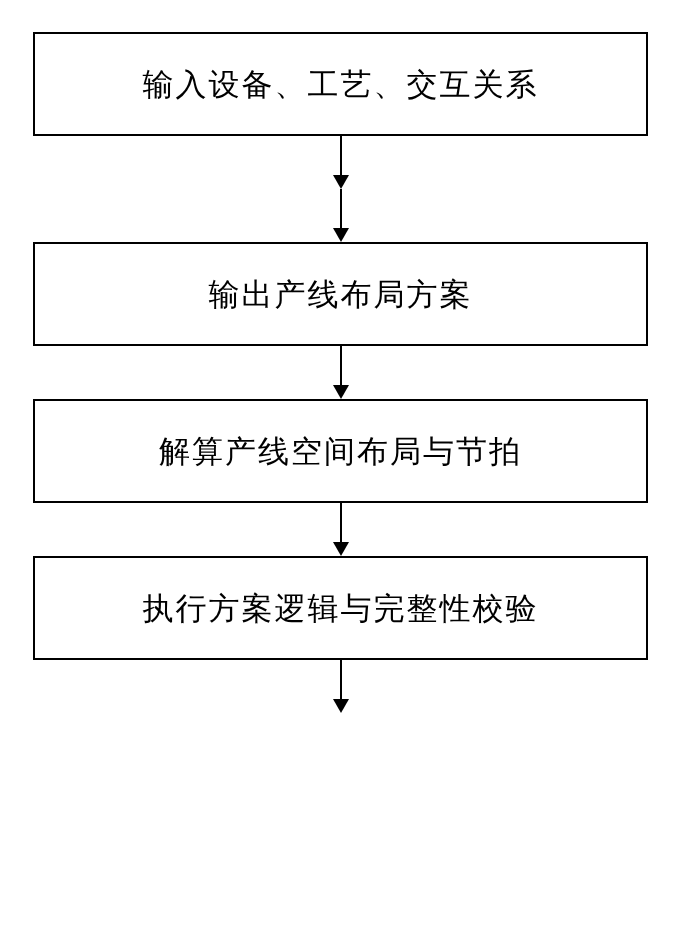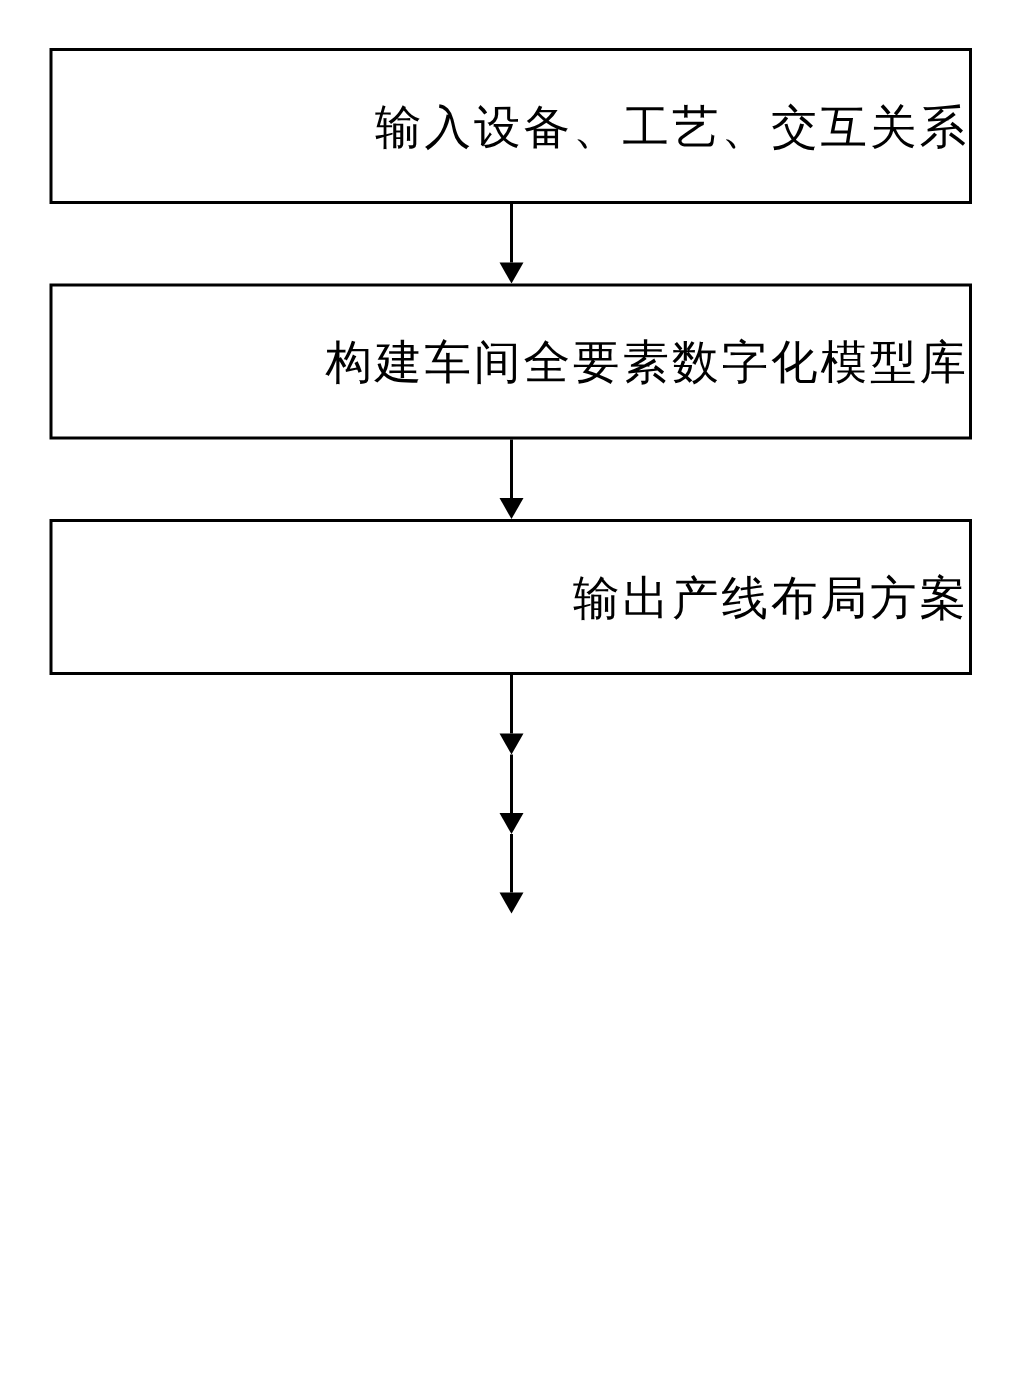--- a/index.html
+++ b/index.html
@@ -25,21 +25,21 @@
     align-items: center;
   }
   .step {
     box-sizing: border-box;
     width: 100%;
     height: 104px;
     border: 2px solid #000000;
     background: #ffffff;
     display: flex;
     align-items: center;
-    justify-content: flex-end;
+    justify-content: center;
   }
   .step-label {
     font-size: 31px;
     color: #000000;
     letter-spacing: 2px;
     white-space: nowrap;
     line-height: 1;
   }
   .arrow {
     height: 53px;
@@ -68,44 +68,47 @@
 
     <div class="step">
       <span class="step-label">输入设备、工艺、交互关系</span>
     </div>
 
     <div class="arrow">
       <div class="arrow-shaft"></div>
       <div class="arrow-head"></div>
     </div>
 
-    <div class="step">
-      <span class="step-label">构建车间全要素数字化模型库</span>
-    </div>
 
     <div class="arrow">
       <div class="arrow-shaft"></div>
       <div class="arrow-head"></div>
     </div>
 
     <div class="step">
       <span class="step-label">输出产线布局方案</span>
     </div>
 
     <div class="arrow">
       <div class="arrow-shaft"></div>
       <div class="arrow-head"></div>
     </div>
 
+    <div class="step">
+      <span class="step-label">解算产线空间布局与节拍</span>
+    </div>
 
     <div class="arrow">
       <div class="arrow-shaft"></div>
       <div class="arrow-head"></div>
     </div>
 
+    <div class="step">
+      <span class="step-label">执行方案逻辑与完整性校验</span>
+    </div>
 
     <div class="arrow">
       <div class="arrow-shaft"></div>
       <div class="arrow-head"></div>
     </div>
 
 
   </div>
 </div>
 

